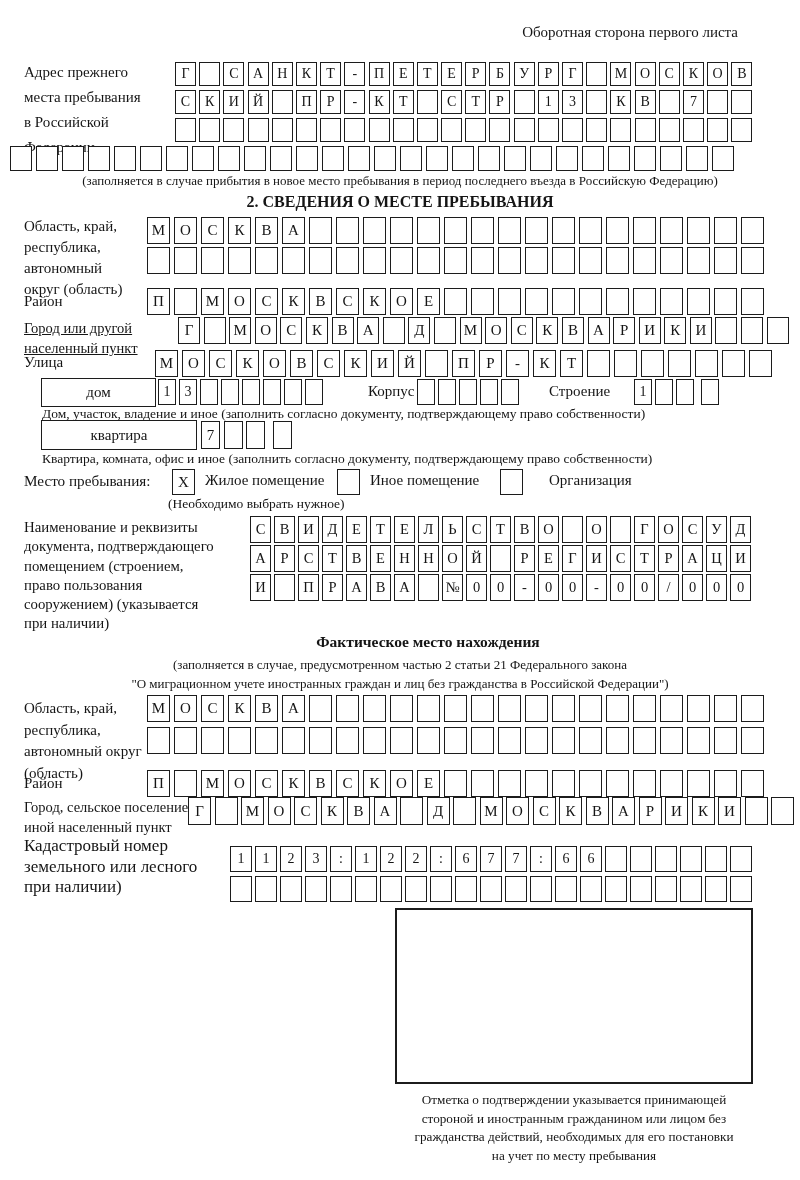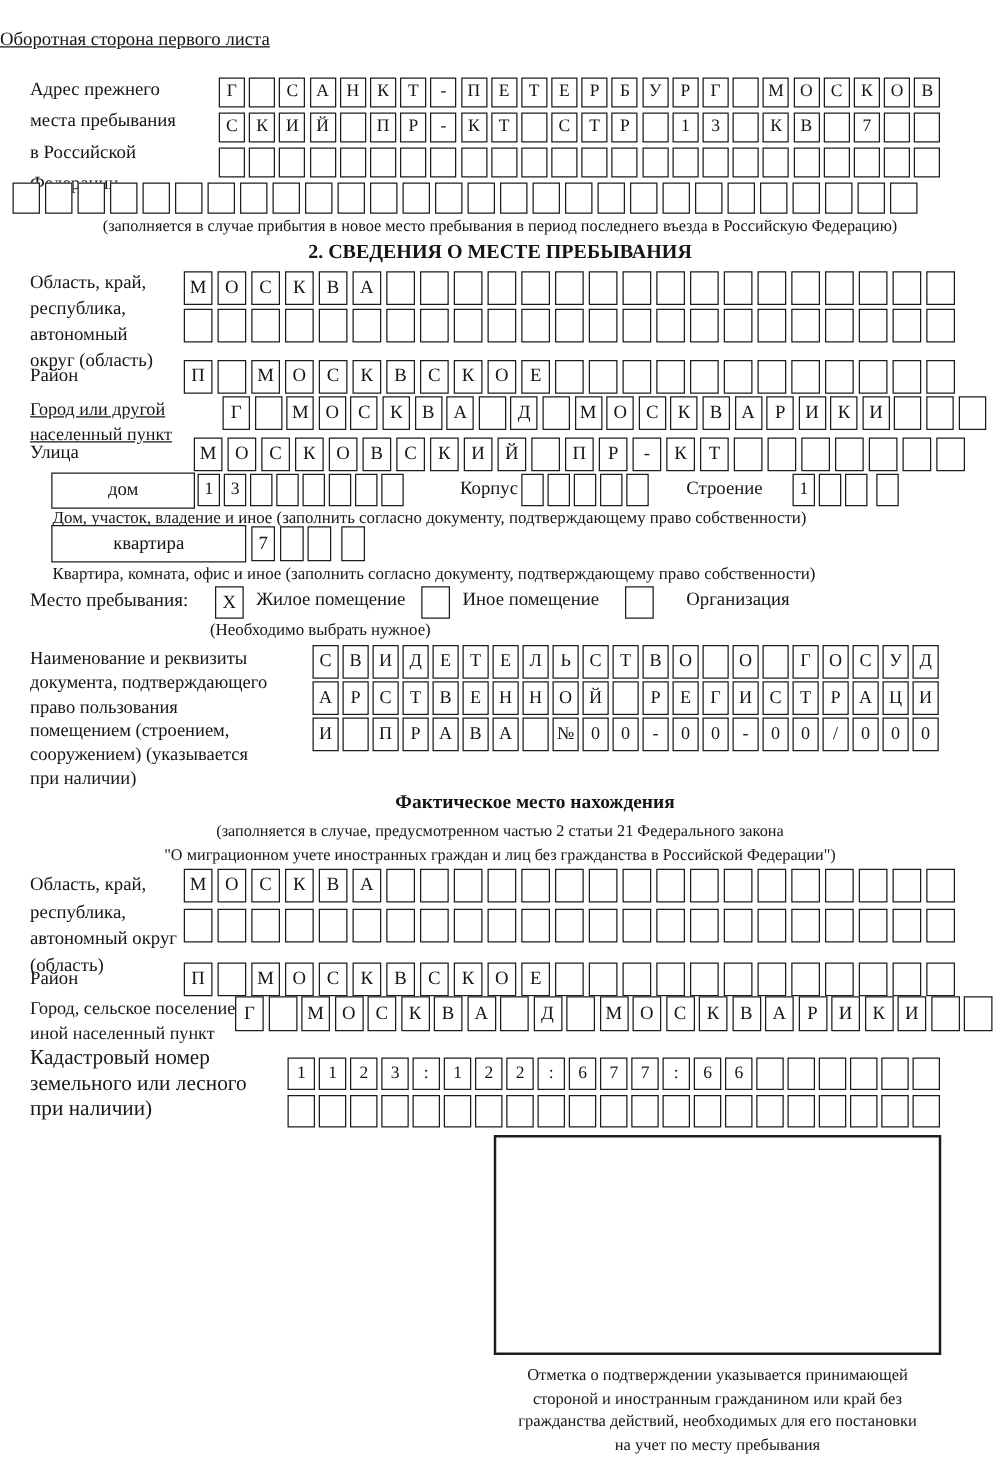--- a/index.html
+++ b/index.html
@@ -3,21 +3,21 @@
 <meta charset="utf-8">
 <style>
   html,body{margin:0;padding:0;background:#e8e8e8;}
   .page{
     position:relative;width:800px;height:1180px;background:#ffffff;
     font-family:"Liberation Serif","DejaVu Serif",serif;color:#151515;
     margin:0 auto;overflow:hidden;
   }
   .abs{position:absolute;}
   .center{position:absolute;left:0;width:800px;text-align:center;}
-  .right{text-align:left;text-decoration:underline;}
+  .right{text-align:right;}
   .b{font-weight:bold;}
   .lbl{position:absolute;font-size:15px;}
   .small{font-size:13px;}
   .cells{position:absolute;display:flex;align-items:flex-start;}
   .cell{
     box-sizing:border-box;border:1.6px solid #1c1c1c;background:#fff;
     display:flex;align-items:center;justify-content:center;
     font-size:14px;line-height:1;flex:none;
   }
   .p24 .cell{width:21px;height:24px;margin-right:3.2px;}
@@ -353,22 +353,22 @@
   <div class="lbl" style="left:205px;top:472px;">Жилое помещение</div>
   <div class="chk" style="left:337px;top:469px;"></div>
   <div class="lbl" style="left:370px;top:472px;">Иное помещение</div>
   <div class="chk" style="left:500px;top:469px;"></div>
   <div class="lbl" style="left:549px;top:472px;">Организация</div>
   <div class="abs" style="left:168px;top:496px;font-size:13.5px;">(Необходимо выбрать нужное)</div>
 
   <div class="abs" style="left:24px;top:518px;width:225px;font-size:14.8px;line-height:19.3px;">
     <div>Наименование и реквизиты</div>
     <div>документа, подтверждающего</div>
+    <div>помещением (строением,</div>
     <div>право пользования</div>
-    <div>помещением (строением,</div>
     <div>сооружением) (указывается</div>
     <div>при наличии)</div>
   </div>
   <div class="cells p24d" style="left:250px;top:516px;">
       <span class="cell">С</span>
       <span class="cell">В</span>
       <span class="cell">И</span>
       <span class="cell">Д</span>
       <span class="cell">Е</span>
       <span class="cell">Т</span>
@@ -601,18 +601,18 @@
       <span class="cell"></span>
       <span class="cell"></span>
       <span class="cell"></span>
       <span class="cell"></span>
       <span class="cell"></span>
     </div>
 
   <div class="bigbox"></div>
   <div class="abs" style="left:388px;top:1091px;width:372px;text-align:center;font-size:13.2px;line-height:18.5px;">
     <div>Отметка о подтверждении указывается принимающей</div>
-    <div>стороной и иностранным гражданином или край без</div>
+    <div>стороной и иностранным гражданином или лицом без</div>
     <div>гражданства действий, необходимых для его постановки</div>
     <div>на учет по месту пребывания</div>
   </div>
 
 </div>
 
 </body></html>

